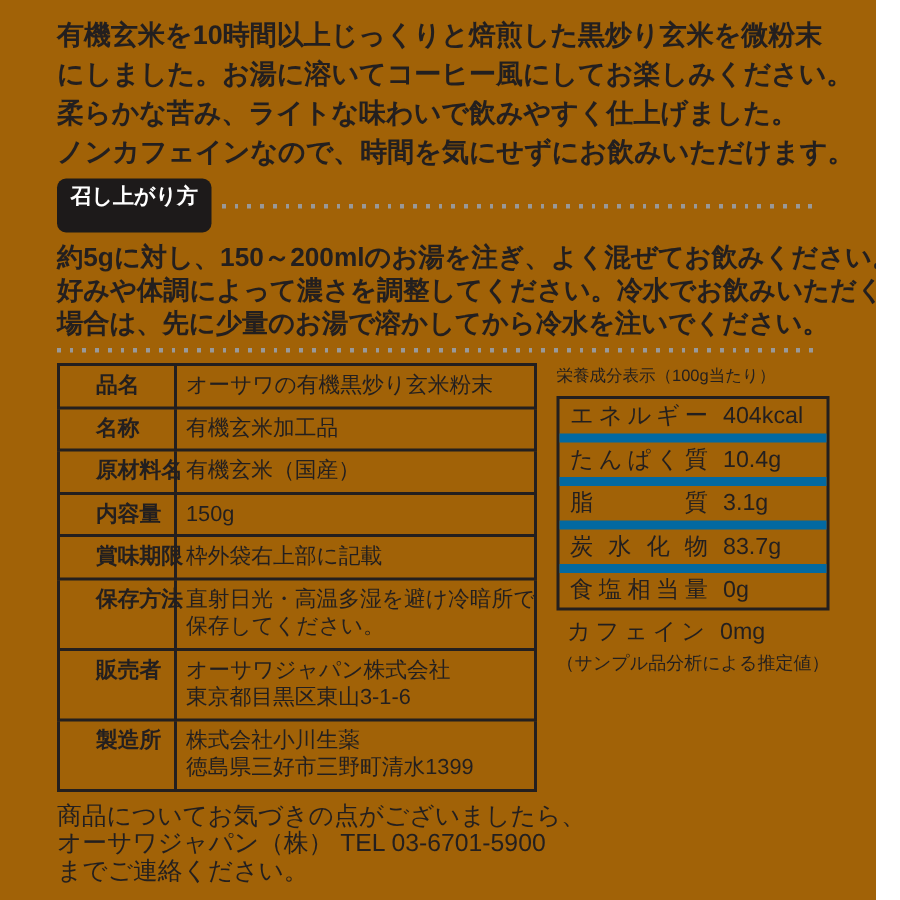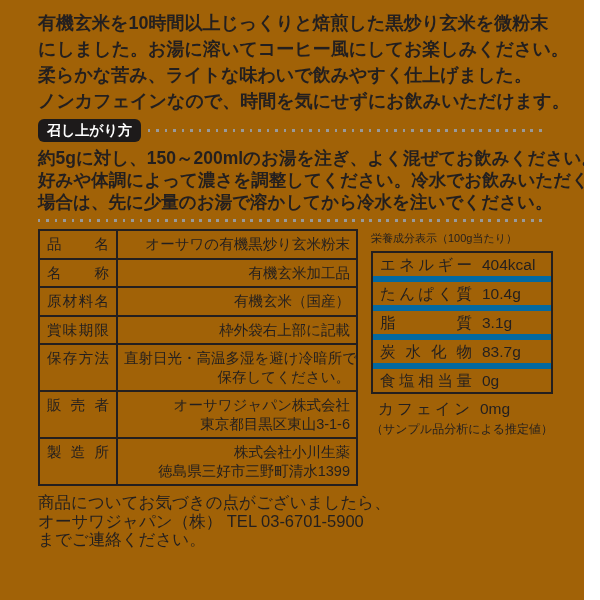--- a/index.html
+++ b/index.html
@@ -11,40 +11,40 @@
   }
   .pre { white-space: pre; }
   .intro {
     font-size: 18px; font-weight: 700; line-height: 26px;
     letter-spacing: 0; margin-bottom: 5px;
   }
   .serving-head { display: flex; align-items: center; gap: 7px; margin-top: 2px; }
   .badge {
     display: inline-block; background: #1d1a1a; color: #ffffff;
     font-size: 14px; font-weight: 700; line-height: 1;
-    padding: 4px 9px 5px 9px; border-radius: 6px; flex: none;
+    padding: 4px 9px 18px 9px; border-radius: 6px; flex: none;
   }
   .dots {
     height: 3px; flex: 1;
     background-image: repeating-linear-gradient(90deg, #999 0, #999 2.5px, transparent 2.5px, transparent 8.5px);
   }
   .dots.full { width: 100%; margin: 6px 0 7px 0; }
   .serving-text { font-size: 17.5px; font-weight: 700; line-height: 22px; margin-top: 5px; }
   .caution { font-size: 13px; font-weight: 700; line-height: 21px; margin-bottom: 2px; }
   .cols { display: flex; gap: 13px; align-items: flex-start; }
   table.spec { border-collapse: collapse; width: 320px; flex: none; table-layout: fixed; }
   table.spec th, table.spec td {
     border: 2px solid #231f1f; font-size: 14.5px; line-height: 18.5px;
     font-weight: 500; vertical-align: top; white-space: pre;
   }
   table.spec th {
-    width: 78px; padding: 4px 7px;
-    text-align: justify; text-align-last: justify; font-weight: 400;
+    width: 78px; padding: 4px 24px;
+    text-align: justify; text-align-last: justify; font-weight: 700;
   }
-  table.spec td { padding: 4px 6px; text-align: right; }
+  table.spec td { padding: 4px 6px; text-align: left; }
   .nut { flex: 1; padding-top: 0; }
   .nut-title { font-size: 11px; font-weight: 500; line-height: 18px; margin-bottom: 4px; white-space: nowrap; }
   .nut-table { border: 2px solid #231f1f; }
   .nut-row { display: flex; align-items: center; padding: 2px 7px; }
   .nut-table .nut-row { border-bottom: 6px solid #0369a1; }
   .nut-table .nut-row:last-child { border-bottom: none; }
   .nut-label {
     display: inline-block; width: 92px; font-size: 15.5px; font-weight: 500;
     line-height: 19px; text-align: justify; text-align-last: justify; flex: none;
   }
@@ -83,20 +83,24 @@
           <th>品名</th>
           <td>オーサワの有機黒炒り玄米粉末</td>
         </tr>
         <tr>
           <th>名称</th>
           <td>有機玄米加工品</td>
         </tr>
         <tr>
           <th>原材料名</th>
           <td>有機玄米（国産）</td>
+        </tr>
+        <tr>
+          <th>内容量</th>
+          <td>150g</td>
         </tr>
         <tr>
           <th>賞味期限</th>
           <td>枠外袋右上部に記載</td>
         </tr>
         <tr>
           <th>保存方法</th>
           <td>直射日光・高温多湿を避け冷暗所で
 保存してください。</td>
         </tr>

